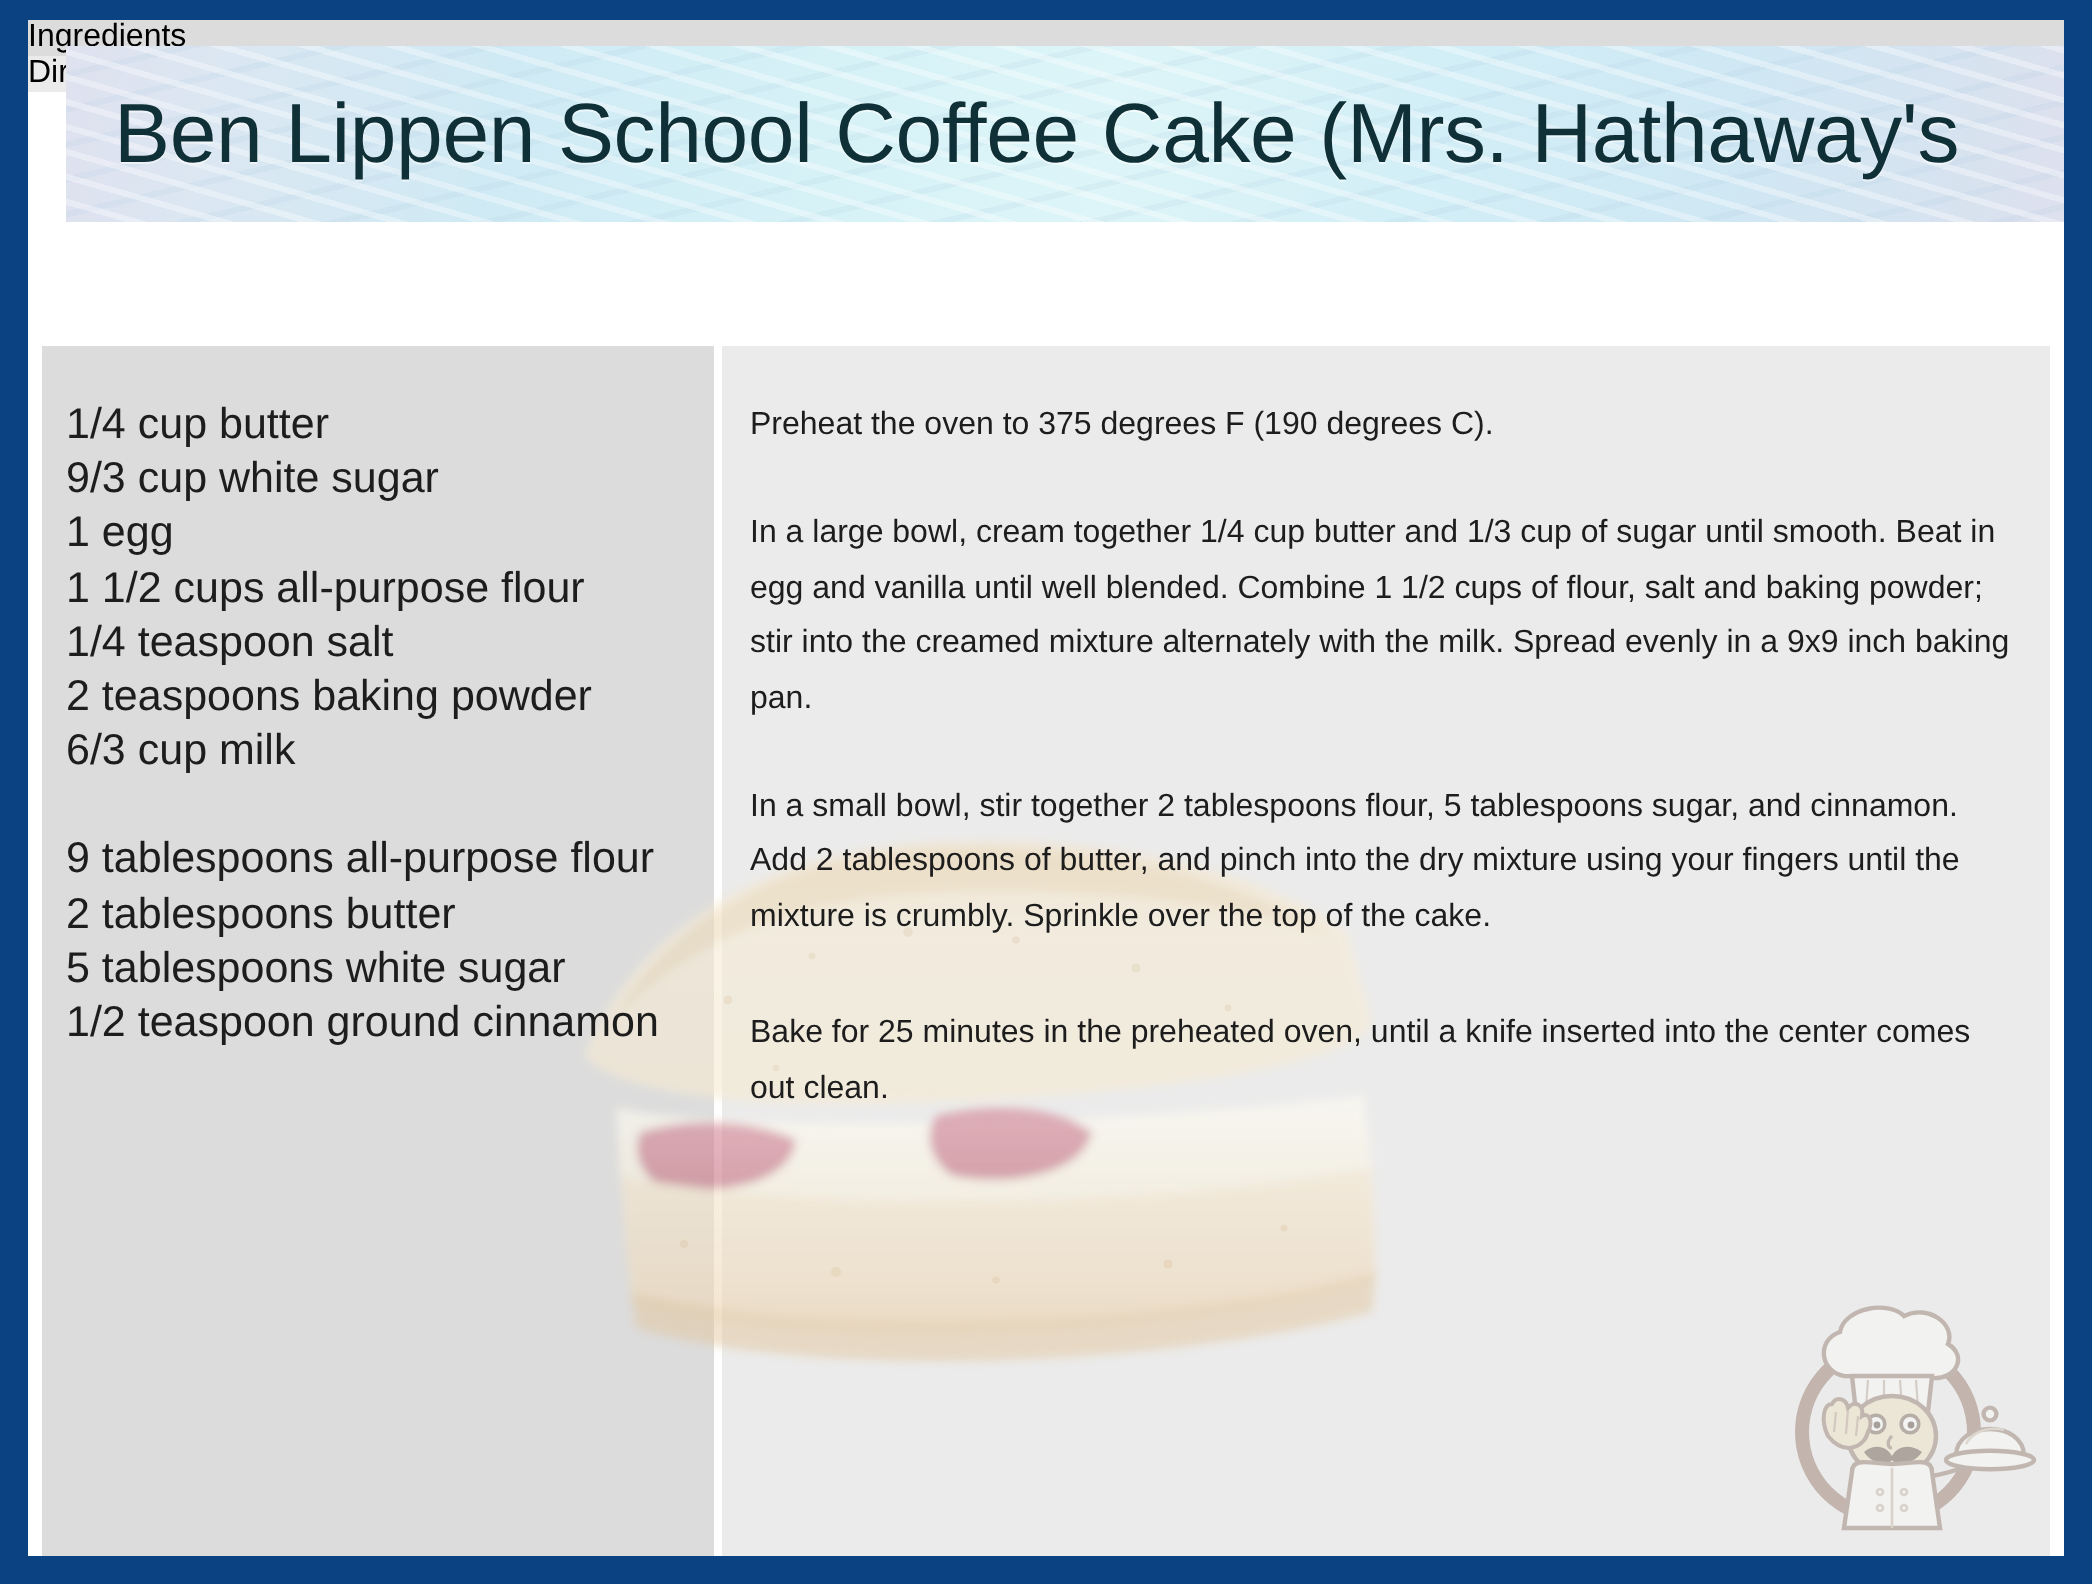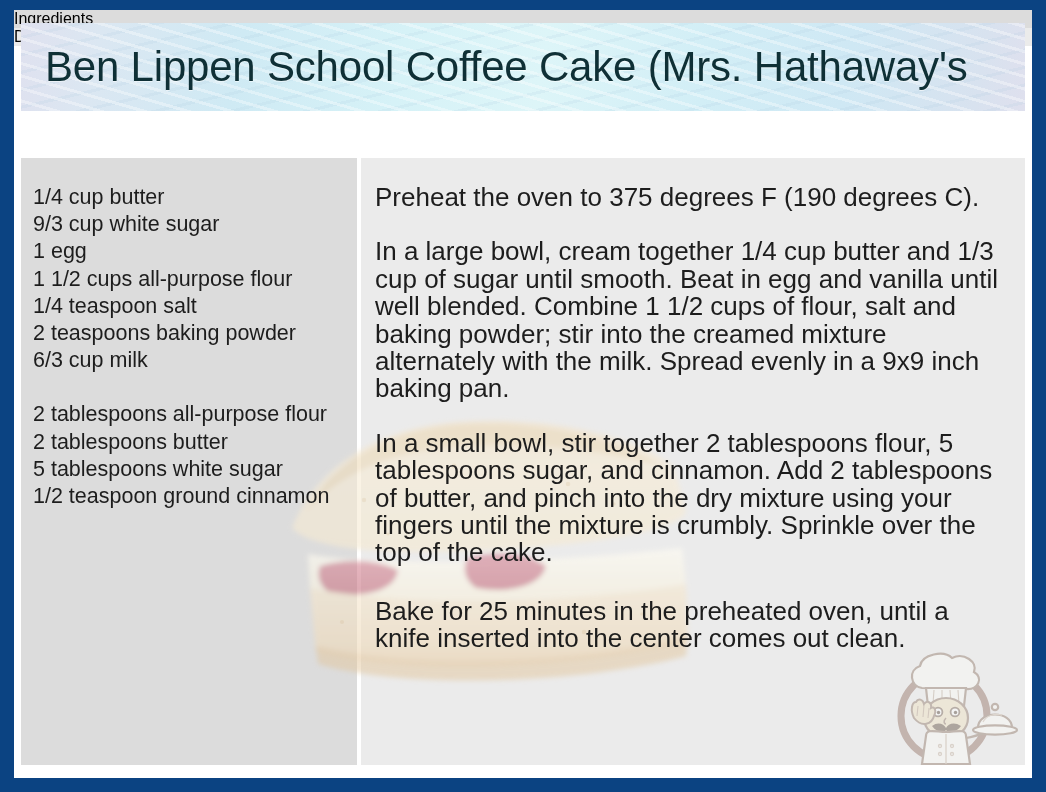--- a/index.html
+++ b/index.html
@@ -26,21 +26,21 @@
     top: 10px;
     width: 1018px;
     height: 768px;
     background: #ffffff;
     overflow: hidden;
   }
 
   
   #header-banner {
     position: absolute;
-    left: 7px;
+    left: 19px;
     top: 13px;
     width: 1004px;
     height: 88px;
     background:
       linear-gradient(100deg,
         #dfe1ef 0%,
         #dbe7f2 8%,
         #cfeaf4 22%,
         #d6f2f7 38%,
         #ddf5f8 52%,
@@ -88,21 +88,21 @@
   #tab-directions {
     left: 347px;
     top: 118px;
     background: #ebebeb;
     min-width: 152px;
   }
 
   
   .panel {
     position: absolute;
-    top: 148px;
+    top: 163px;
     height: 607px;
     overflow: hidden;
   }
   #panel-ingredients {
     left: 7px;
     width: 336px;
     background: #dcdcdc;
   }
   #panel-directions {
     left: 347px;
@@ -143,21 +143,21 @@
     height: 27px;
     font-size: 0;
     line-height: 27px;
   }
 
   
   #directions-body {
     padding: 26px 16px 0 14px;
   }
   #directions-body p {
-    font-size: 26px;
+    font-size: 16px;
     line-height: 27.4px;
     color: #1d1d1d;
     margin-bottom: 27px;
   }
   #directions-body p:last-child { margin-bottom: 0; margin-top: 31px; }
 
   
   #chef-logo {
     position: absolute;
     right: 12px;
@@ -193,21 +193,21 @@
       <div class="panel-body">
         <ul id="ingredients-list">
             <li>1/4 cup butter</li>
             <li>9/3 cup white sugar</li>
             <li>1 egg</li>
             <li>1 1/2 cups all-purpose flour</li>
             <li>1/4 teaspoon salt</li>
             <li>2 teaspoons baking powder</li>
             <li>6/3 cup milk</li>
             <li class="spacer"></li>
-            <li>2 tablespoons all-purpose flour</li>
+            <li>9 tablespoons all-purpose flour</li>
             <li>2 tablespoons butter</li>
             <li>5 tablespoons white sugar</li>
             <li>1/2 teaspoon ground cinnamon</li>
           </ul>
       </div>
     </div>
 
     <div class="panel" id="panel-directions">
       <div class="panel-body">
         <div id="directions-body">

